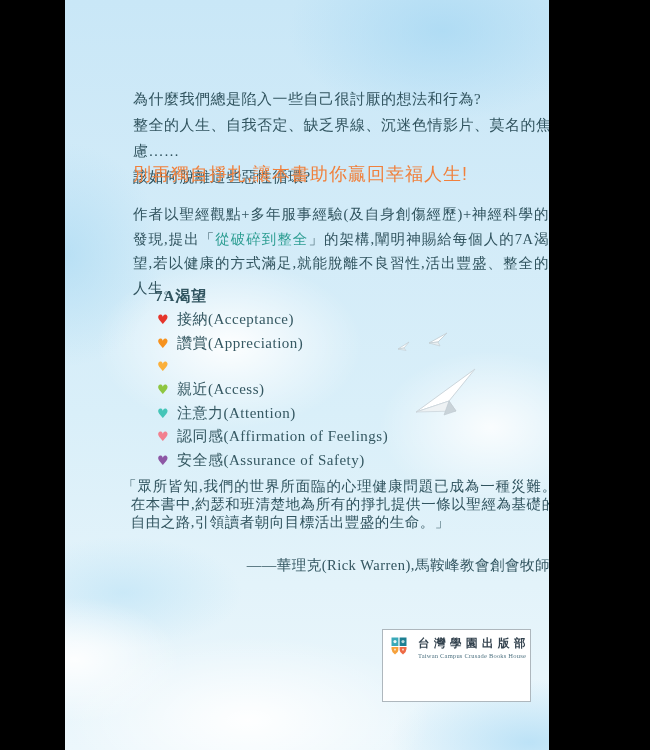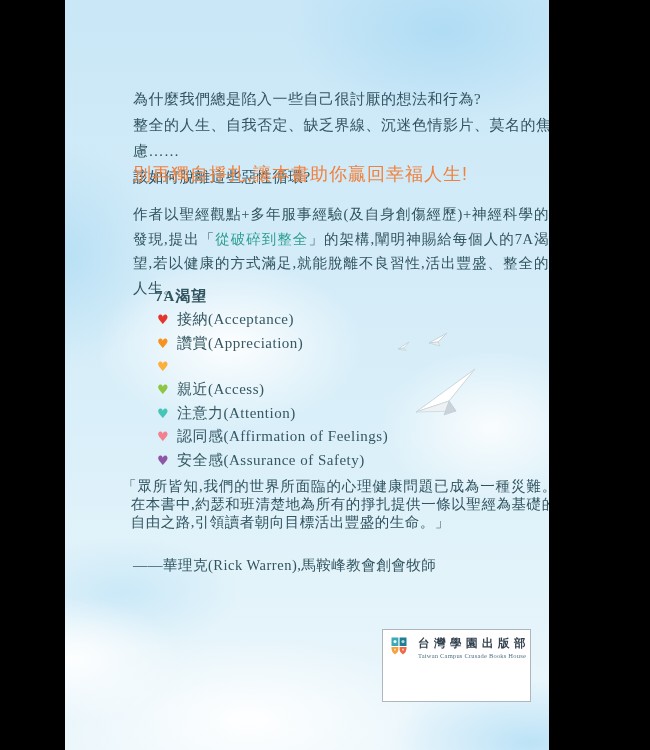--- a/index.html
+++ b/index.html
@@ -26,21 +26,21 @@
     left:68px;top:162px;width:440px;font-size:18px;line-height:24px;font-weight:normal;
     font-family:"Liberation Sans","DejaVu Sans",sans-serif;letter-spacing:1px;
   }
   .desc{left:68px;top:202px;width:416px;font-size:14.5px;line-height:24.5px;text-align:justify;}
   .desires-title{left:90px;top:287px;font-size:15px;font-weight:600;letter-spacing:1px;}
   .desires-list{left:92px;top:308px;width:330px;}
   .desire-item{display:flex;align-items:center;height:23.4px;font-size:15px;color:#355862;}
   .heart{width:20px;font-size:13px;line-height:1;flex:0 0 20px;
     font-family:"DejaVu Sans","Liberation Sans",sans-serif;}
   .quote{left:57px;top:477px;width:426px;font-size:14.5px;line-height:18px;text-align:justify;text-indent:-.6em;padding-left:.6em;}
-  .attribution{left:68px;top:556px;width:417px;font-size:14.5px;text-align:left;letter-spacing:.5px;}
+  .attribution{left:68px;top:556px;width:417px;font-size:14.5px;text-align:right;letter-spacing:.5px;}
   .plane{position:absolute;}
   .publisher-box{
     position:absolute;left:317px;top:629px;width:149px;height:73px;background:#fff;
     border:1px solid #aeb7bd;box-sizing:border-box;padding:6px 0 0 8px;
   }
   .pub-row{display:flex;align-items:flex-start;}
   .pub-logo{flex:0 0 16px;margin-top:1px;}
   .pub-names{margin-left:11px;}
   .pub-zh{font-size:11.5px;font-weight:bold;color:#33424e;letter-spacing:4.5px;white-space:nowrap;}
   .pub-en{font-size:6.5px;color:#527584;letter-spacing:.2px;white-space:nowrap;margin-top:1px;

